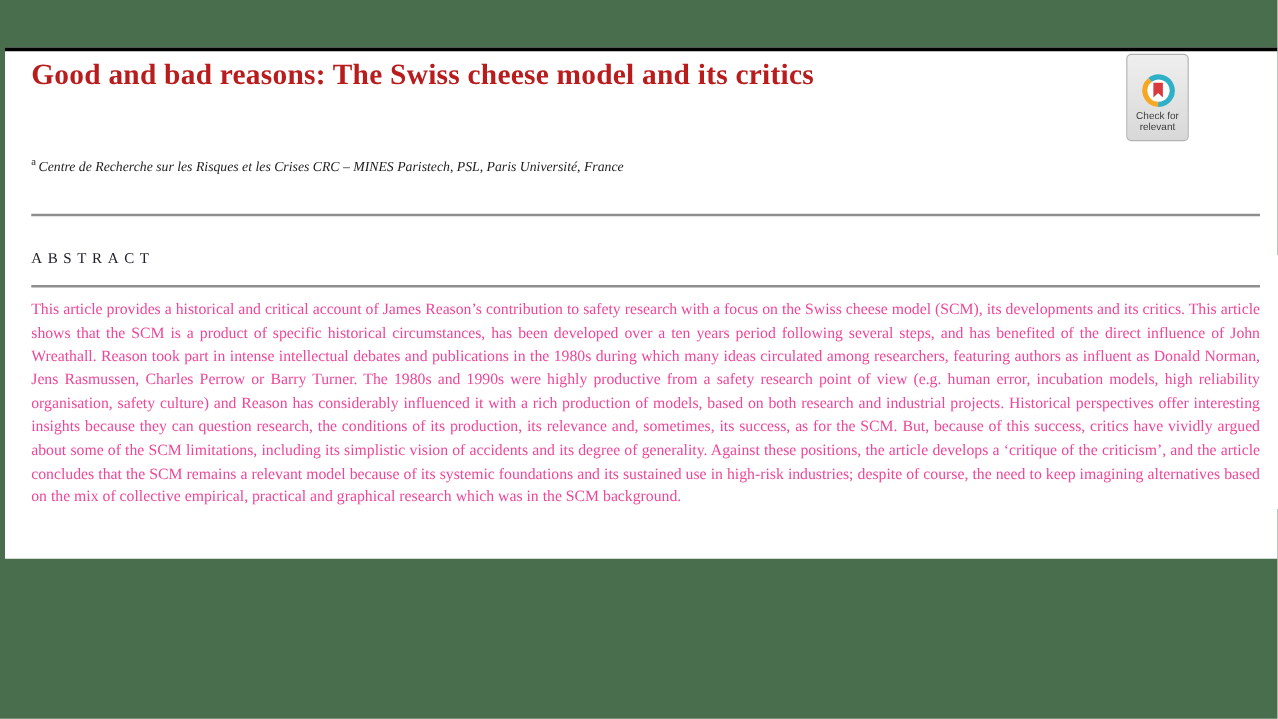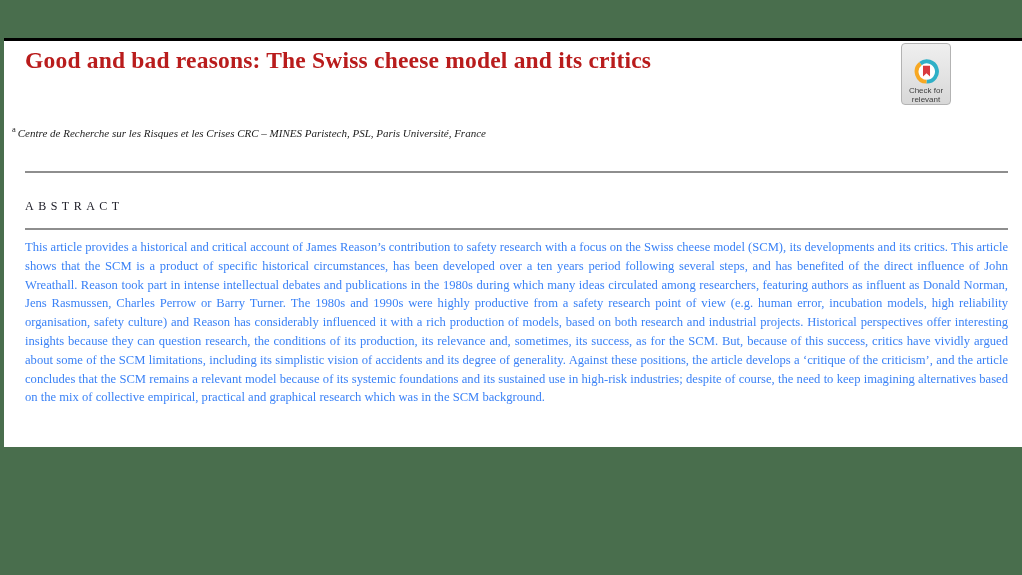--- a/index.html
+++ b/index.html
@@ -37,21 +37,21 @@
     color: #1b1b1b;
   }
   .authors sup {
     font-size: 11px;
     color: #5a8fd1;
     vertical-align: super;
     line-height: 0;
   }
   .affiliations {
     position: absolute;
-    left: 8px; top: 84px;
+    left: 21px; top: 84px;
     font-size: 11px;
     color: #1b1b1b;
   }
   .affiliation { line-height: 15px; font-style: italic; }
   .affiliation sup {
     font-style: normal;
     font-size: 8.5px;
     margin-right: 2px;
   }
   .rule {
@@ -69,36 +69,35 @@
     font-size: 12px;
     letter-spacing: 4.5px;
     color: #20202a;
   }
   .abstract-para {
     position: absolute;
     left: 21px; top: 200px;
     width: 983px;
     font-size: 12.6px;
     line-height: 18.8px;
-    color: #3b82f6;
+    color: #ec4899;
     text-align: justify;
   }
   .crossmark {
     position: absolute;
     top: 5px; right: 71px;
-    width: 50px; height: 62px;
+    width: 50px; height: 70px;
     border: 1px solid #b3b3b3;
     border-radius: 4px;
     background: linear-gradient(#efefef, #d8d8d8);
     display: flex;
     flex-direction: column;
     align-items: center;
     padding-top: 15px;
     cursor: pointer;
-    justify-content: center;
   }
   .crossmark-logo { width: 27px; height: 27px; display: block; }
   .crossmark-text {
     font-family: "Liberation Sans", sans-serif;
     font-size: 8px;
     line-height: 9px;
     color: #3d3d3d;
     text-align: center;
     margin-top: 2px;
   }

